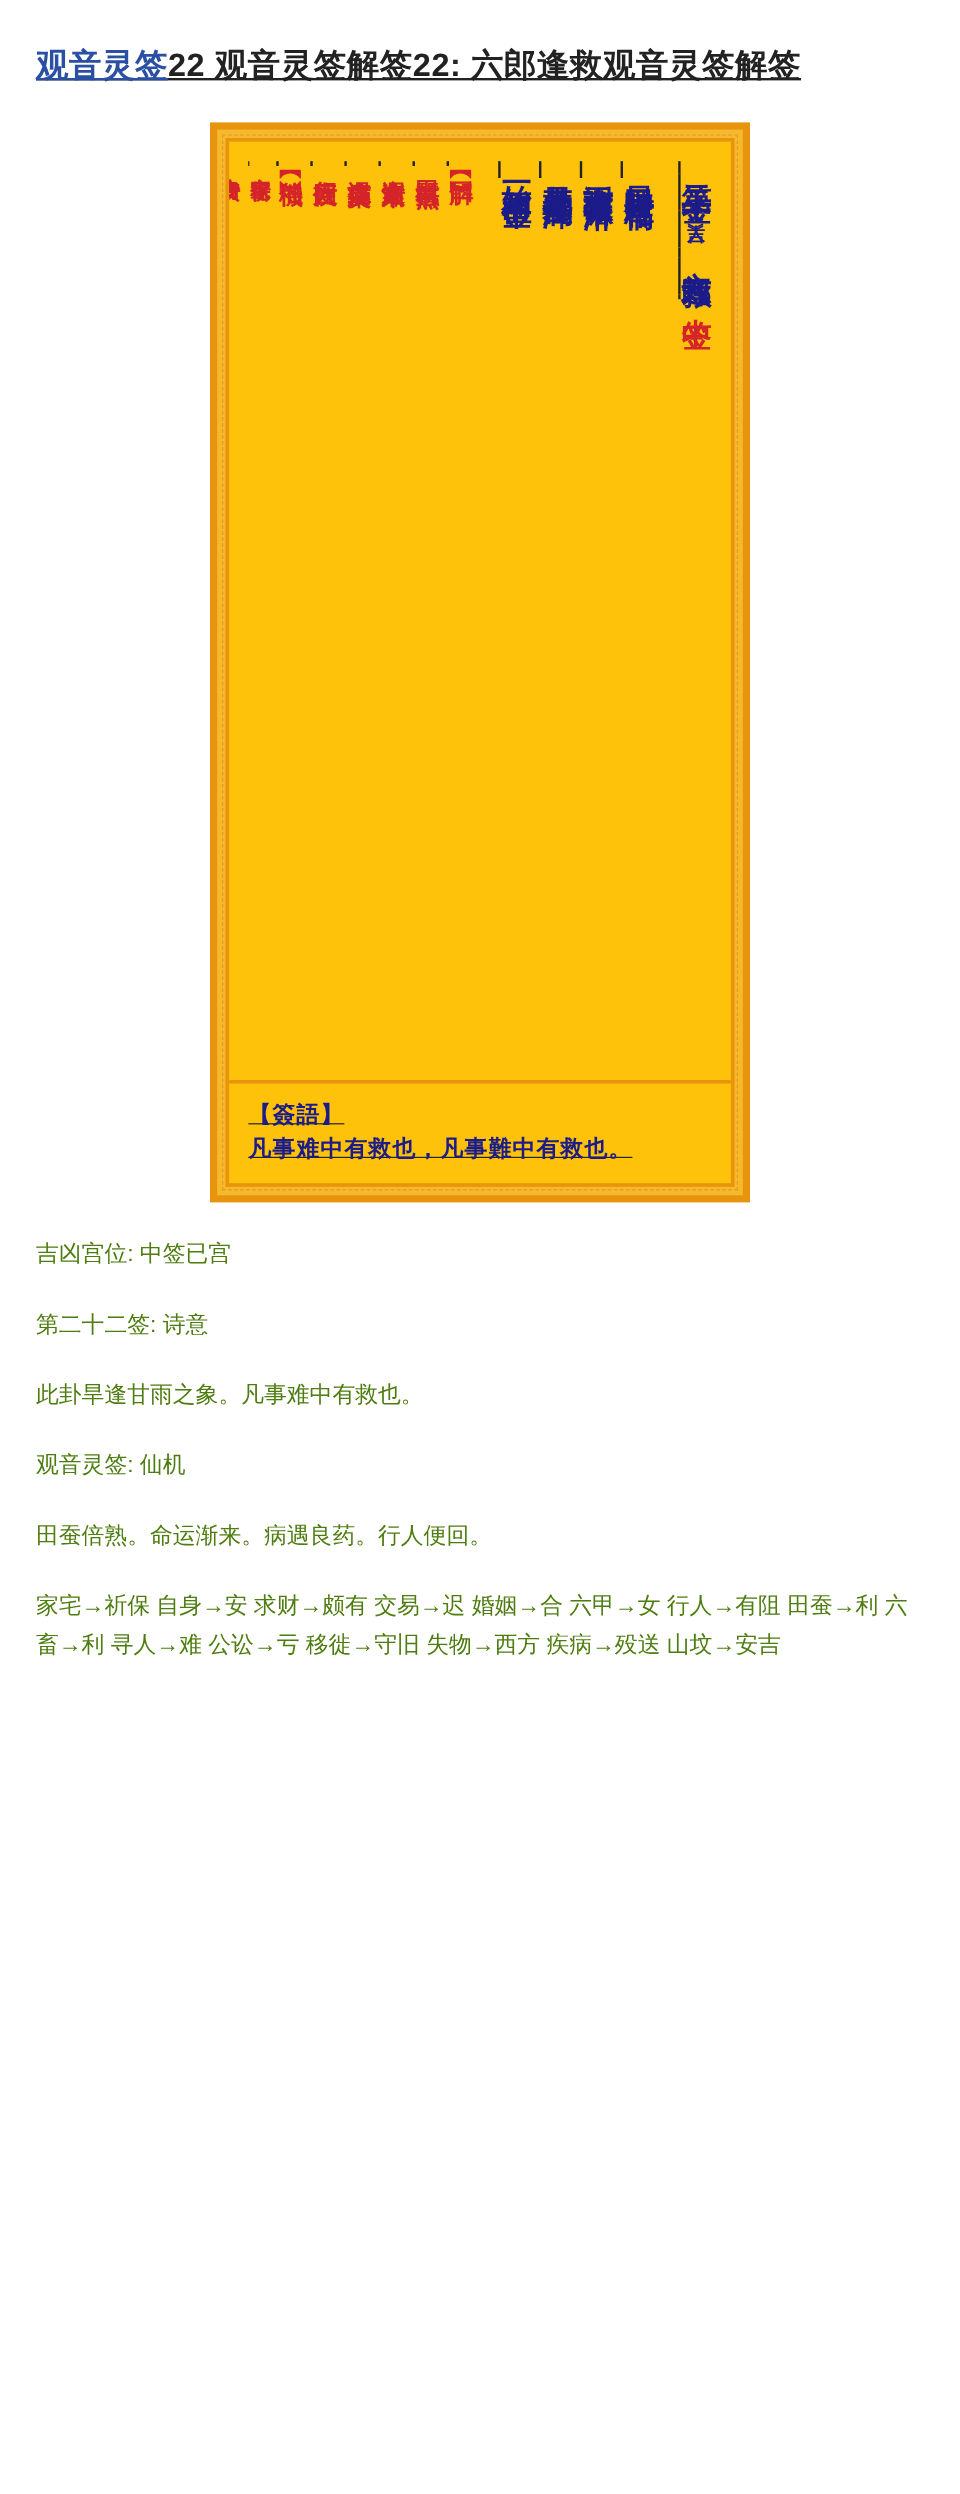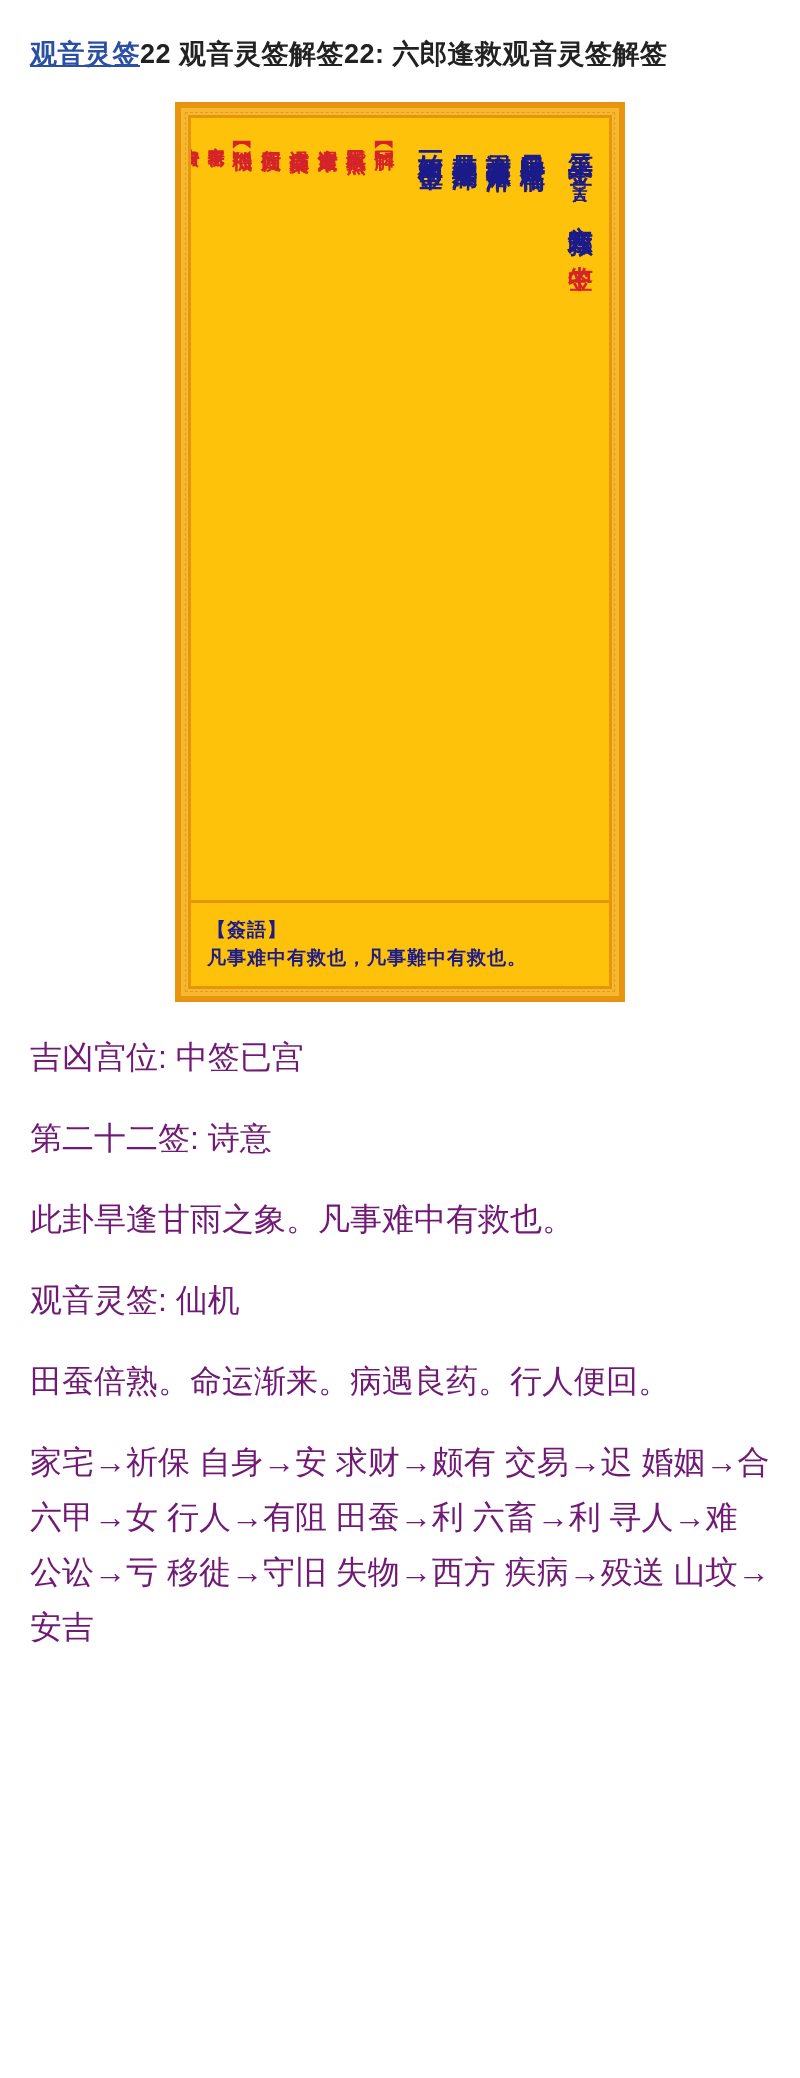--- a/index.html
+++ b/index.html
@@ -18,37 +18,39 @@
     width: 800px;
     padding: 34px 30px 30px 30px;
   }
   .title {
     font-size: 27px;
     font-weight: bold;
     line-height: 1.55;
     color: #222222;
     margin: 0 0 26px 0;
     letter-spacing: 0.5px;
+    text-decoration: underline;
   }
   .title .lnk {
     color: #2b4fa2;
     text-decoration: underline;
   }
   .charm-wrap {
     display: flex;
     justify-content: center;
     margin: 4px 0 28px 0;
   }
   
   .charm {
     width: 450px;
     height: 900px;
     background: #e8940c;
     padding: 13px;
     position: relative;
+    text-decoration: underline;
   }
   .charm-fret {
     position: absolute;
     inset: 6px;
     border: 7px solid #f5b82e;
     pointer-events: none;
   }
   .charm-fret:before {
     content: "";
     position: absolute;
@@ -127,24 +129,24 @@
     color: #1b1b8a;
     font-family: "DejaVu Sans", "Liberation Sans", sans-serif;
     font-size: 19px;
     font-weight: bold;
     line-height: 1.5;
     letter-spacing: 1px;
   }
   .charm-foot .lbl { display: block; }
   
   p.para {
-    font-size: 32px;
+    font-size: 19px;
     line-height: 1.72;
     margin: 0 0 26px 0;
-    color: #701a75;
+    color: #4d7c0f;
   }
   p.para.last { margin-bottom: 10px; }
 </style>
 </head>
 <body>
 
 <div class="page">
 
   <h1 class="title">
     <span class="lnk">观音灵签</span><span>22 观音灵签解签22: 六郎逢救观音灵签解签</span>

